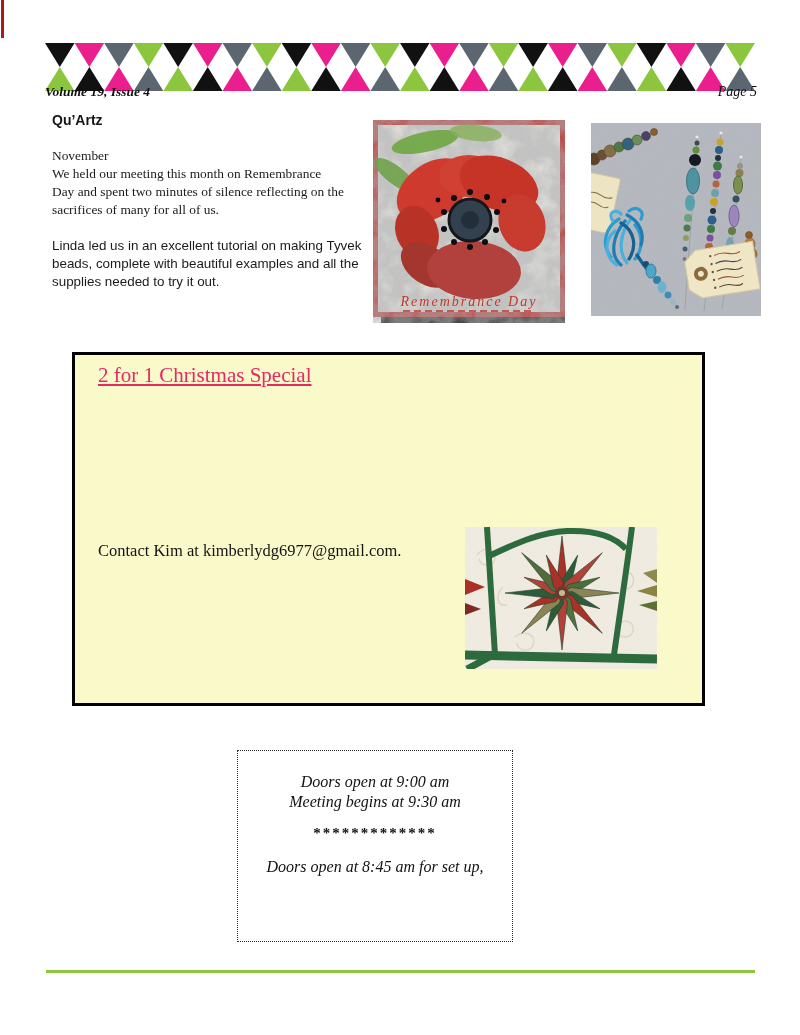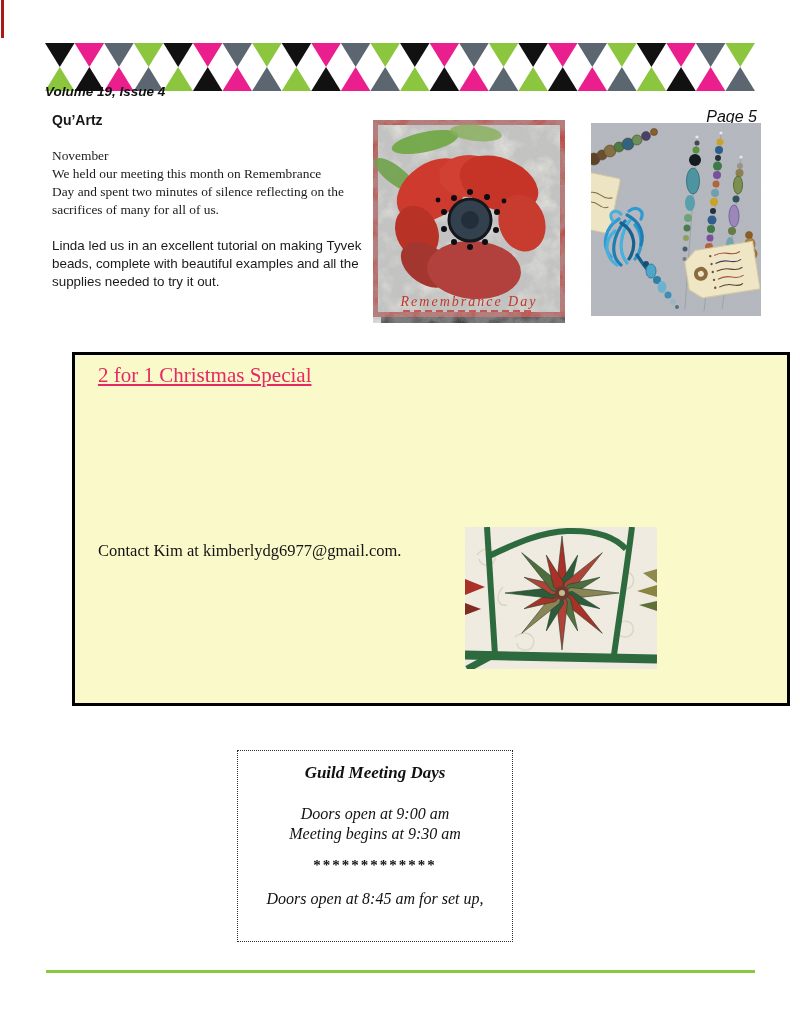--- a/index.html
+++ b/index.html
@@ -11,40 +11,40 @@
 
   
   .red-edge{left:1px;top:0;width:3px;height:38px;background:#A81B17;}
 
   
   .banner{left:45px;top:43px;width:710px;height:48px;}
 
   
   .header-row{
     left:45px;top:84px;width:712px;display:flex;justify-content:space-between;
-    font-family:Liberation Sans, sans-serif;font-style:italic;color:#111;
+    font-family:Liberation Serif, serif;font-style:italic;color:#111;
   }
   .volume{font-weight:bold;font-size:13.5px;}
-  .page-num{font-size:16px;margin-top:24px;}
+  .page-num{font-size:14px;}
 
   
   .article-title{left:52px;top:112px;font-size:14px;font-weight:bold;color:#161616;}
   .article-text{
     font-size:13.4px;line-height:18px;color:#1a1a1a;white-space:pre;width:336px;
   }
   .para1{left:52px;top:147px;font-family:Liberation Serif, serif;}
   .para2{left:52px;top:237px;}
 
   
   .poppy-photo{left:373px;top:120px;}
   .beads-photo{left:591px;top:123px;}
 
   
   .special-box{
-    left:72px;top:352px;width:718px;height:354px;box-sizing:border-box;
+    left:72px;top:352px;width:633px;height:354px;box-sizing:border-box;
     background:#FAF9CA;border:3px solid #000;
   }
   .special-title{
     left:23px;top:8px;font-family:"Liberation Serif", serif;font-size:21px;
     color:#E62864;text-decoration:underline;
   }
   .special-body{
     left:23px;top:62px;font-family:"Liberation Serif", serif;font-size:16.5px;
     line-height:25px;color:#141414;white-space:pre;
   }
@@ -355,20 +355,19 @@
 
     <polygon points="0,52 20,60 0,68" fill="#A93127"></polygon>
     <polygon points="0,76 16,82 0,88" fill="#7E2B22"></polygon>
     <polygon points="192,58 172,64 192,70" fill="#8A8441"></polygon>
     <polygon points="192,74 174,78 192,84" fill="#5E7036"></polygon>
     <polygon points="178,46 192,42 192,56" fill="#8E8A4E"></polygon>
   </svg>
 </div>
 
 <div class="abs meeting-box">
-  <div class="meeting-title">Guild Meeting Days</div>
   <div class="meeting-line ml-1">Doors open at 9:00 am</div>
   <div class="meeting-line">Meeting begins at 9:30 am</div>
   <div class="meeting-sep">*************</div>
   <div class="meeting-line ml-3">Doors open at 8:45 am for set up,</div>
 </div>
 
 <div class="abs footer-rule"></div>
 
 </body></html>

